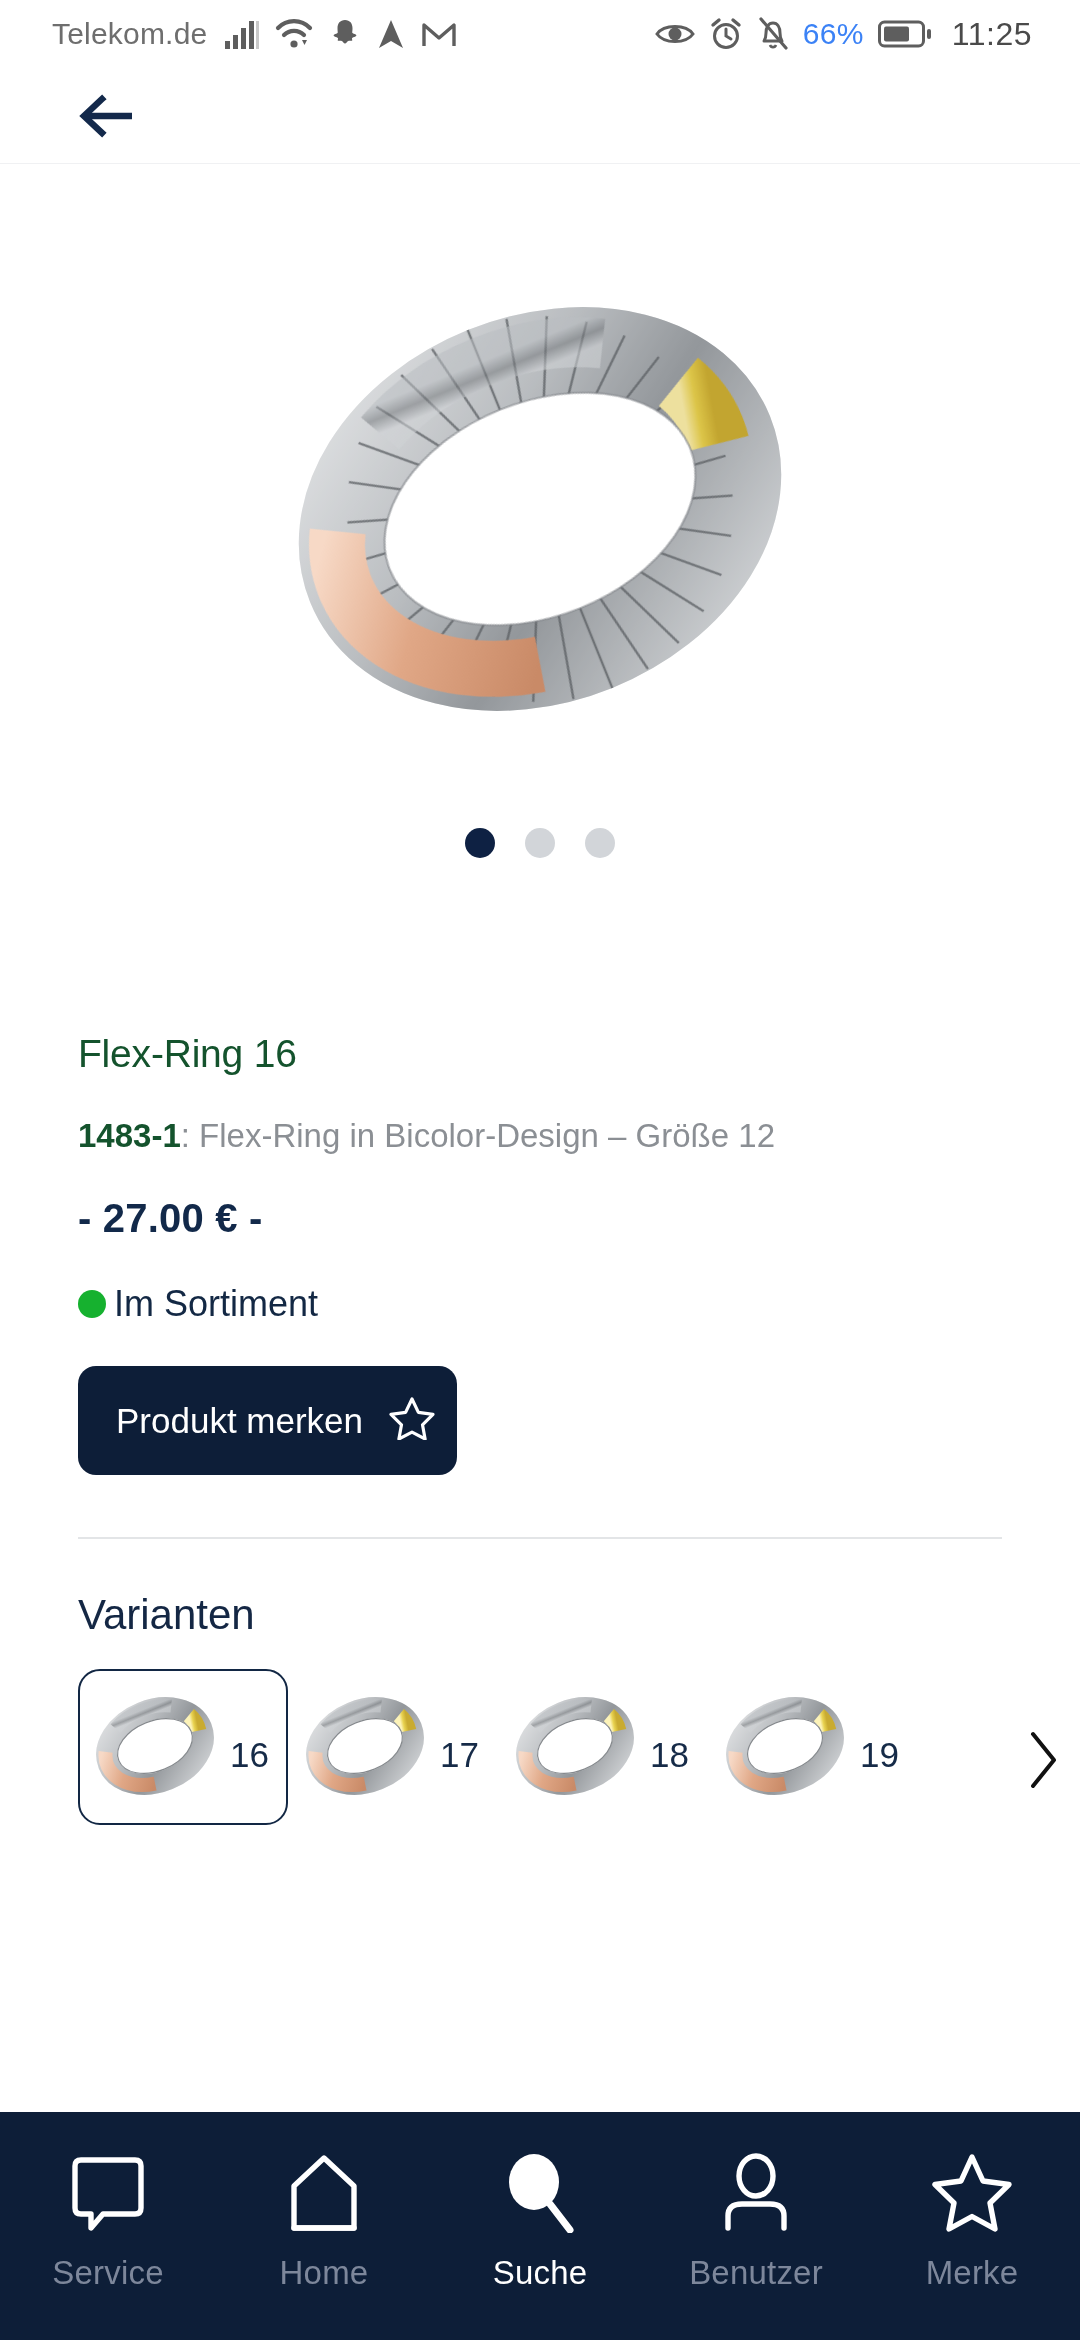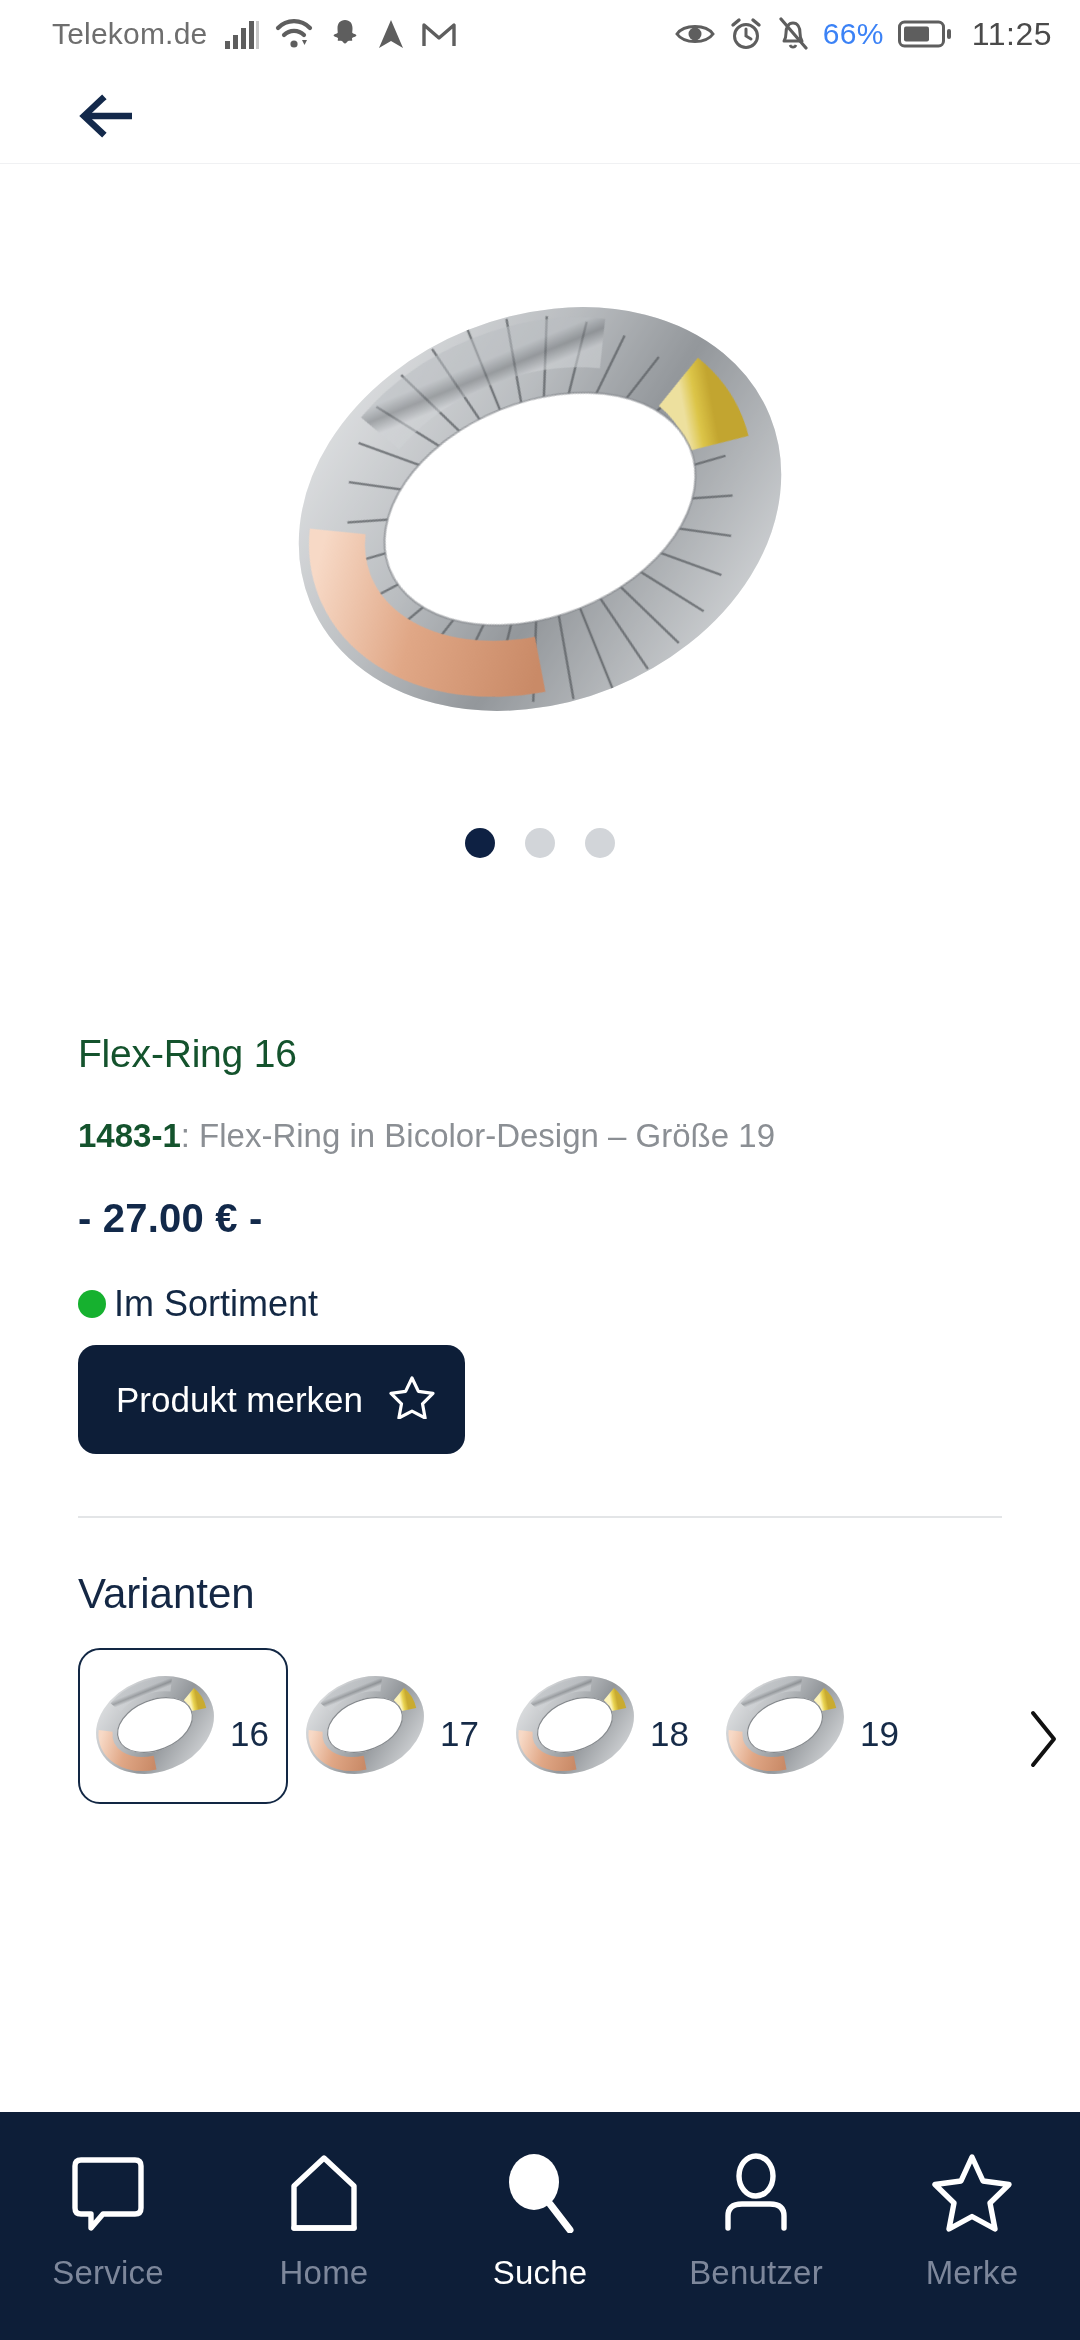--- a/index.html
+++ b/index.html
@@ -8,21 +8,21 @@
     background:#ffffff;
     font-family:"Liberation Sans", sans-serif;
     overflow:hidden;
   }
   #app { position:relative; width:1080px; height:2340px; background:#fff; display:flex; flex-direction:column; }
 
   
   .statusbar {
     height:68px; flex:0 0 68px;
     display:flex; align-items:center;
-    padding:0 28px 0 52px;
+    padding:0 48px 0 52px;
     background:#ffffff;
   }
   .sb-carrier {
     font-size:30px; color:#6e6e6e; letter-spacing:.2px; white-space:nowrap;
   }
   .sb-left-icons { display:flex; align-items:center; gap:16px; margin-left:18px; }
   .sb-spacer { flex:1 1 auto; }
   .sb-right { display:flex; align-items:center; gap:14px; }
   .sb-pct { font-size:30px; color:#3b82f6; letter-spacing:.3px; }
   .sb-time { font-size:32px; color:#4a4a4a; letter-spacing:.5px; margin-left:6px; }
@@ -63,25 +63,25 @@
   }
   .psub b { color:#14532d; font-weight:700; }
   .pprice {
     margin-top:40px; font-size:40px; font-weight:700; color:#12294a; letter-spacing:.2px;
   }
   .pstock { margin-top:42px; display:flex; align-items:center; gap:8px; }
   .stock-dot { width:28px; height:28px; border-radius:50%; background:#16b12f; flex:0 0 28px; }
   .stock-label { font-size:36px; color:#132844; }
 
   .merkbtn {
-    margin-top:20px;
+    margin-top:41px;
     display:inline-flex; align-items:center; gap:26px;
     background:#0d1e38; color:#ffffff;
     border:none; border-radius:18px;
-    padding:30px 30px 30px 38px;
+    padding:30px 22px 30px 38px;
     font-size:35px; font-family:"Liberation Sans", sans-serif;
     cursor:pointer; line-height:1;
   }
 
   .divider { margin:62px 78px 0 78px; height:2px; background:#e3e5e7; }
 
   
   .varwrap { padding:0 0 0 78px; }
   .vartitle { margin-top:52px; font-size:42px; color:#142744; }
   .varrow {
@@ -286,21 +286,21 @@
     </div>
     <div class="dots">
       <span class="dot active"></span>
       <span class="dot"></span>
       <span class="dot"></span>
     </div>
   </div>
 
   <div class="info">
     <div class="ptitle">Flex-Ring 16</div>
-    <div class="psub"><b>1483-1</b><span>: </span><span>Flex-Ring in Bicolor-Design – Größe 19</span></div>
+    <div class="psub"><b>1483-1</b><span>: </span><span>Flex-Ring in Bicolor-Design – Größe 12</span></div>
     <div class="pprice">- 27.00 € -</div>
     <div class="pstock">
       <span class="stock-dot"></span>
       <span class="stock-label">Im Sortiment</span>
     </div>
     <button class="merkbtn">
       <span>Produkt merken</span>
       <span>
         <svg width="46" height="44" viewBox="0 0 46 44">
           <path d="M23 3 L29.4 16.4 L44 18.4 L33.5 28.8 L36.1 43 L23 36.2 L9.9 43 L12.5 28.8 L2 18.4 L16.6 16.4 Z" fill="none" stroke="#ffffff" stroke-width="3.2" stroke-linejoin="round"></path>

